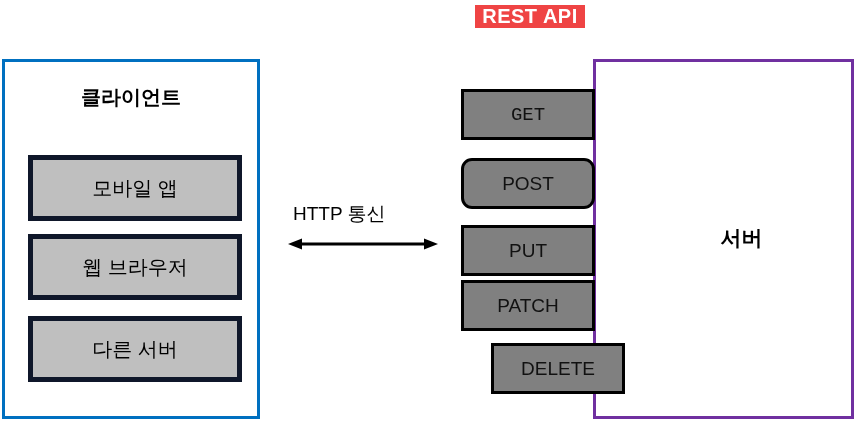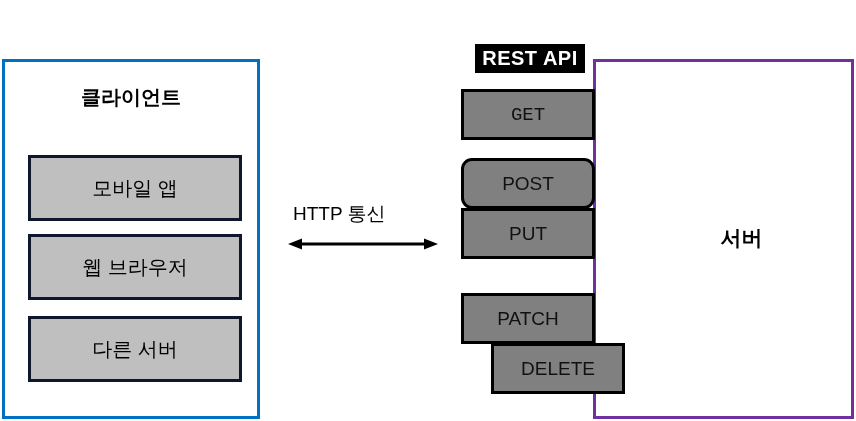--- a/index.html
+++ b/index.html
@@ -12,30 +12,29 @@
     width: 856px;
     height: 421px;
     background: #ffffff;
     overflow: hidden;
   }
   .diagram-title {
     position: absolute;
     left: 475px;
     top: 5px;
     width: 110px;
-    height: 29px;
-    background: #000000;
+    height: 23px;
+    background: #ef4444;
     color: #ffffff;
     font-size: 20px;
     font-weight: bold;
     display: flex;
     align-items: center;
     justify-content: center;
     letter-spacing: 0.5px;
-    margin-top: 39px;
   }
   .client-box {
     position: absolute;
     left: 2px;
     top: 59px;
     width: 258px;
     height: 360px;
     border: 3px solid #0070C0;
     background: #ffffff;
   }
@@ -48,21 +47,21 @@
     font-size: 20px;
     font-weight: bold;
     color: #000000;
   }
   .client-item {
     position: absolute;
     left: 23px;
     width: 214px;
     height: 66px;
     background: #BFBFBF;
-    border: 3px solid #0f172a;
+    border: 5px solid #0f172a;
     display: flex;
     align-items: center;
     justify-content: center;
     font-size: 20px;
     color: #000000;
   }
   .client-item.item-0 { top: 93px; }
   .client-item.item-1 { top: 172px; }
   .client-item.item-2 { top: 254px; }
   .http-label {
@@ -110,22 +109,22 @@
     border: 3px solid #000000;
     display: flex;
     align-items: center;
     justify-content: center;
     font-size: 19px;
     color: #111111;
     z-index: 2;
   }
   .method-0 { top: 89px; font-family: Liberation Mono, monospace; }
   .method-1 { top: 158px; border-radius: 11px; }
-  .method-2 { top: 208px; }
-  .method-3 { top: 293px; }
+  .method-2 { top: 225px; }
+  .method-3 { top: 280px; }
   .method-4 { top: 343px; margin-left: 30px; }
 </style>
 </head>
 <body>
 
 <div class="canvas">
 
   <div class="diagram-title">REST API</div>
 
   <div class="client-box">

